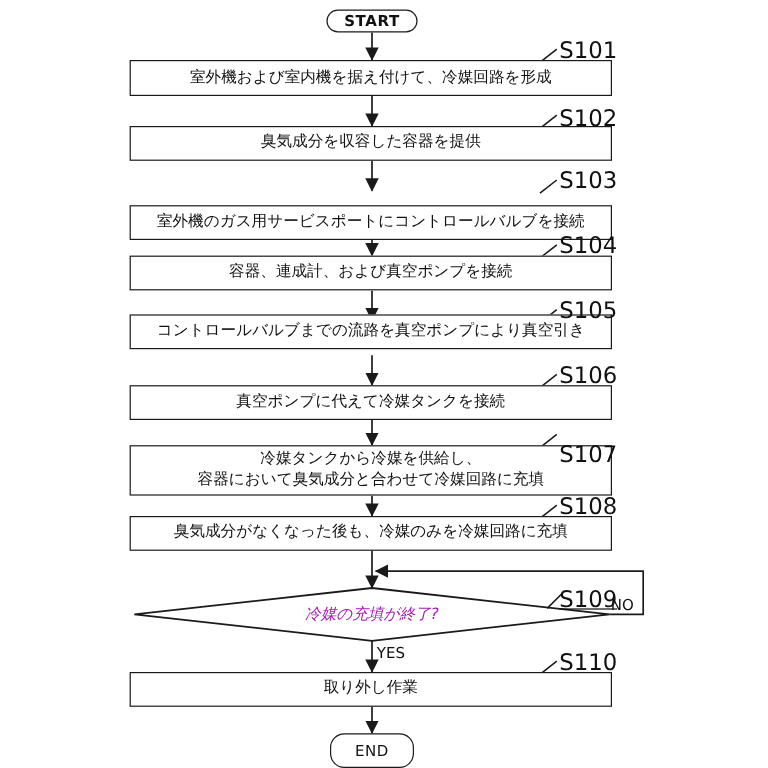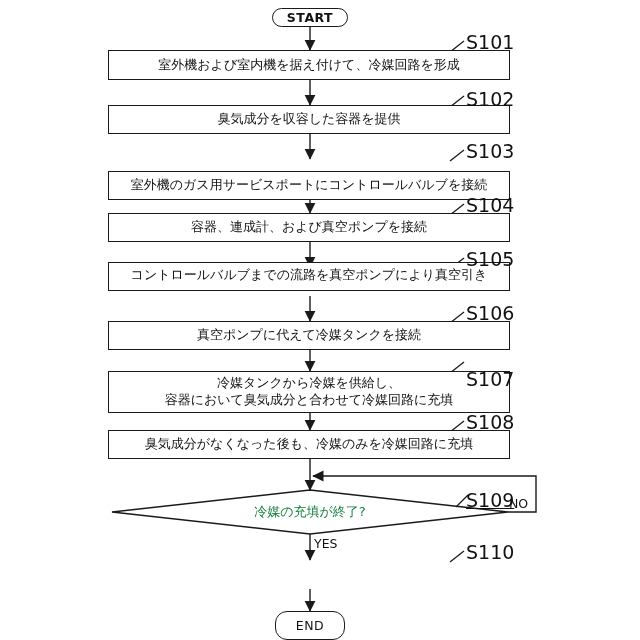--- a/index.html
+++ b/index.html
@@ -43,21 +43,21 @@
     font-size: 19px; color: #111;
   }
   .branch-label {
     position: absolute;
     font-size: 12.5px; color: #111;
   }
   .diamond-text {
     position: absolute;
     left: 160px; top: 490px; width: 300px; height: 44px;
     display: flex; align-items: center; justify-content: center;
-    font-size: 13px; color: #15803d;
+    font-size: 13px; color: #a21caf; font-style: italic;
   }
 </style>
 </head>
 <body>
 
 <div class="canvas">
 
   <svg class="wires" width="640" height="640" viewBox="0 0 640 640">
     <defs>
       <marker id="ah" viewBox="0 0 8 8" refX="7.5" refY="4" markerWidth="8" markerHeight="8" orient="auto">
@@ -114,16 +114,17 @@
   <div class="step-label" style="top:352px;margin-top:16px;">S107</div>
   <div class="step-label" style="top:411px;">S108</div>
   <div class="step-label" style="top:489px;text-decoration:underline;">S109</div>
   <div class="step-label" style="top:541px;">S110</div>
 
   <div class="diamond-text">冷媒の充填が終了?</div>
 
   <div class="branch-label" style="left:509px; top:496px;">NO</div>
   <div class="branch-label" style="left:314px; top:536px;">YES</div>
 
+  <div class="box" style="top:560px; height:29px;">取り外し作業</div>
 
   <div class="terminal" style="left:275px; top:611px; width:70px; height:29px;">END</div>
 
 </div>
 
 </body></html>

